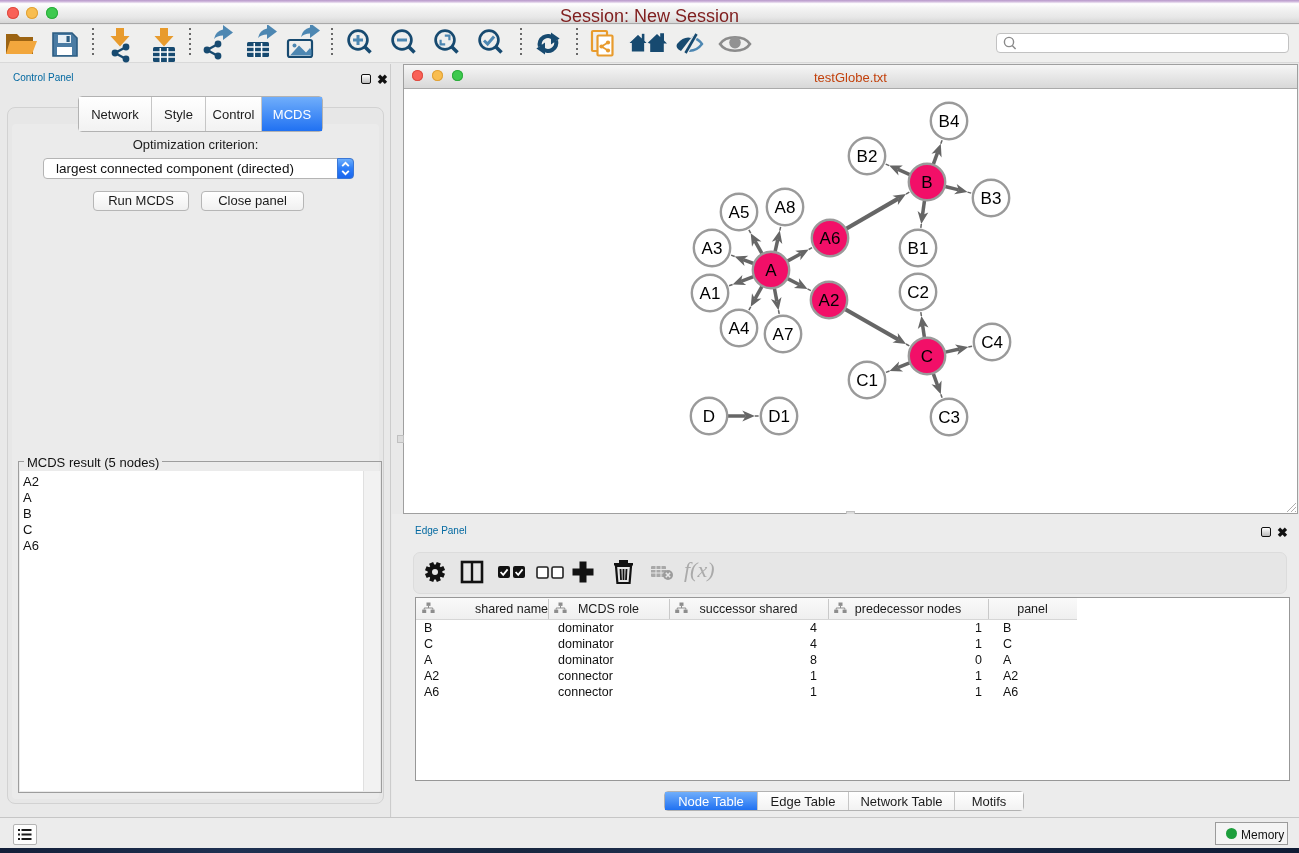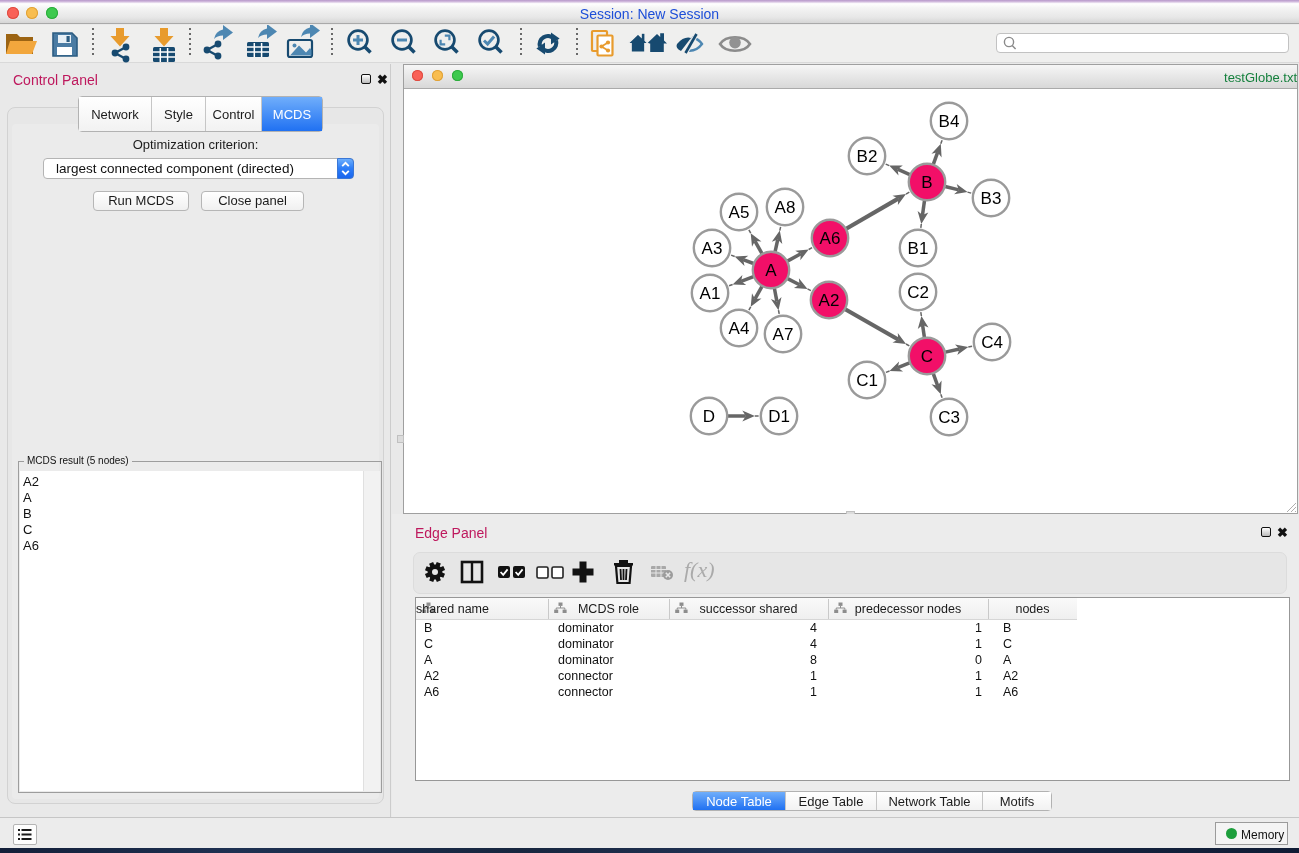--- a/index.html
+++ b/index.html
@@ -1,22 +1,22 @@
 <!DOCTYPE html>
 <html><head><meta charset="utf-8">
 <style>
 *{margin:0;padding:0;box-sizing:border-box}
 html,body{width:1299px;height:853px;overflow:hidden}
 body{font-family:"Liberation Sans",sans-serif;background:#e9e9e9;position:relative}
 .abs{position:absolute}
 svg{display:block}
-.ttext{width:100%;text-align:center;top:6px;font-size:14px;color:#1d4ed8}
+.ttext{width:100%;text-align:center;top:6px;font-size:18px;color:#7f1d1d}
 .tl{border-radius:50%;width:12px;height:12px;top:7px;position:absolute}
 .vsep{top:28px;height:30px;width:2px;position:absolute;background-image:repeating-linear-gradient(#696969 0 2px,transparent 2px 5px)}
-.ptitle{font-size:14px;color:#be185d}
+.ptitle{font-size:10px;color:#0369a1}
 .seg{position:absolute;display:flex;border:1px solid #b2b2b2;border-radius:4px;background:#fff}
 .seg>div{font-size:13px;color:#1c1c1c;border-right:1px solid #c6c6c6;background:linear-gradient(#ffffff,#f2f2f2);display:flex;align-items:center;justify-content:center}
 .seg>div:last-child{border-right:none}
 .seg>div.sel{background:linear-gradient(#70aefb,#2071f2);color:#fff}
 .btn{position:absolute;background:linear-gradient(#ffffff,#f0f0f0);border:1px solid #b6b6b6;border-radius:4px;font-size:13px;color:#1c1c1c;text-align:center}
 .thead{font-size:12.5px;color:#1a1a1a;position:absolute}
 .trow{font-size:12.5px;color:#111;position:absolute}
 .flt{width:10px;height:10px;border:1.5px solid #111;border-radius:2px;background:linear-gradient(#fff,#bbb);position:absolute}
 .xbt{position:absolute;font-size:13px;font-weight:bold;color:#111}
 </style></head>
@@ -152,33 +152,33 @@
 <div class="abs" style="left:43px;top:158px;width:311px;height:21px;background:#fff;border:1px solid #b4b4b4;border-radius:4px"></div>
 <div class="abs" style="left:56px;top:161px;font-size:13.5px;color:#111">largest connected component (directed)</div>
 <div class="abs" style="left:337px;top:158px;width:17px;height:21px;background:linear-gradient(#6caefc,#2e7ef7 48%,#1a66ee);border:1px solid #3a77d6;border-radius:0 4px 4px 0"></div>
 <svg class="abs" style="left:339px;top:161px" width="13" height="15" viewBox="0 0 13 15">
     <path d="M3.2,5.2 l3.3,-3.4 3.3,3.4" fill="none" stroke="#fff" stroke-width="1.8"></path>
     <path d="M3.2,9.8 l3.3,3.4 3.3,-3.4" fill="none" stroke="#fff" stroke-width="1.8"></path>
   </svg>
 <div class="btn" style="left:93px;top:191px;width:96px;height:20px;line-height:18px">Run MCDS</div>
 <div class="btn" style="left:201px;top:191px;width:103px;height:20px;line-height:18px">Close panel</div>
 <div class="abs" style="left:18px;top:461px;width:364px;height:332px;border:1px solid #9d9d9d"></div>
-<div class="abs" style="left:24px;top:455px;background:#ebebeb;padding:0 3px;font-size:10px;color:#111">MCDS result (5 nodes)</div>
+<div class="abs" style="left:24px;top:455px;background:#ebebeb;padding:0 3px;font-size:13px;color:#111">MCDS result (5 nodes)</div>
 <div class="abs" style="left:20px;top:471px;width:360px;height:320px;background:#fff"></div>
 <div class="abs" style="left:363px;top:471px;width:17px;height:320px;background:#f2f2f2;border-left:1px solid #e0e0e0"></div>
 <div class="abs" style="left:23px;top:474px;font-size:13px;color:#111">
     <div style="height:16px;line-height:16px">A2</div>
     <div style="height:16px;line-height:16px">A</div>
     <div style="height:16px;line-height:16px">B</div>
     <div style="height:16px;line-height:16px">C</div>
     <div style="height:16px;line-height:16px">A6</div>
   </div>
 <div class="abs" style="left:403px;top:64px;width:895px;height:450px;background:#fff;border:1px solid #9f9f9f"></div>
 <div class="abs" style="left:404px;top:65px;width:893px;height:24px;background:linear-gradient(#f6f6f6,#d8d8d8);border-bottom:1px solid #aaaaaa"></div>
-<div class="abs" style="left:404px;top:70px;width:893px;text-align:right;font-size:13px;color:#15803d">testGlobe.txt</div>
+<div class="abs" style="left:404px;top:70px;width:893px;text-align:center;font-size:13px;color:#c2410c">testGlobe.txt</div>
 <div class="tl" style="left:412px;top:70px;width:11px;height:11px;background:#f96157;box-shadow:inset 0 0 0 1px #dd4b41"></div>
 <div class="tl" style="left:432px;top:70px;width:11px;height:11px;background:#f8bd4f;box-shadow:inset 0 0 0 1px #dfa138"></div>
 <div class="tl" style="left:452px;top:70px;width:11px;height:11px;background:#3dc94e;box-shadow:inset 0 0 0 1px #2cab3c"></div>
 <svg class="abs" style="left:1284px;top:500px" width="13" height="13" viewBox="0 0 13 13">
     <g stroke="#aeaeae" stroke-width="1">
       <line x1="3" y1="12" x2="12" y2="3"></line>
       <line x1="7" y1="12" x2="12" y2="7"></line>
       <line x1="11" y1="12" x2="12" y2="11"></line>
     </g>
   </svg>
@@ -332,21 +332,21 @@
       <g fill="#8d8d8d">
         <rect x="4.5" y="0.5" width="4" height="3.4"></rect>
         <rect x="0.2" y="7.6" width="4" height="3.4"></rect>
         <rect x="8.6" y="7.6" width="4" height="3.4"></rect>
       </g>
       <g stroke="#8d8d8d" stroke-width="1">
         <path d="M6.5,4 v2 M2.2,7.6 v-1.6 h8.6 v1.6" fill="none"></path>
       </g>
     </svg>
   </div>
-<div class="thead" style="left:416px;top:602px;width:132px;text-align:left">shared name</div>
+<div class="thead" style="left:416px;top:602px;width:132px;text-align:right">shared name</div>
 <div class="abs" style="left:669px;top:599px;width:1px;height:20px;background:#c9c9c9"></div>
 <div class="thead" style="left:554px;top:602px">
     <svg width="13" height="12" viewBox="0 0 13 12" style="vertical-align:-1px">
       <g fill="#8d8d8d">
         <rect x="4.5" y="0.5" width="4" height="3.4"></rect>
         <rect x="0.2" y="7.6" width="4" height="3.4"></rect>
         <rect x="8.6" y="7.6" width="4" height="3.4"></rect>
       </g>
       <g stroke="#8d8d8d" stroke-width="1">
         <path d="M6.5,4 v2 M2.2,7.6 v-1.6 h8.6 v1.6" fill="none"></path>
@@ -375,21 +375,21 @@
         <rect x="4.5" y="0.5" width="4" height="3.4"></rect>
         <rect x="0.2" y="7.6" width="4" height="3.4"></rect>
         <rect x="8.6" y="7.6" width="4" height="3.4"></rect>
       </g>
       <g stroke="#8d8d8d" stroke-width="1">
         <path d="M6.5,4 v2 M2.2,7.6 v-1.6 h8.6 v1.6" fill="none"></path>
       </g>
     </svg>
   </div>
 <div class="thead" style="left:828px;top:602px;width:160px;text-align:center">predecessor nodes</div>
-<div class="thead" style="left:988px;top:602px;width:89px;text-align:center">nodes</div>
+<div class="thead" style="left:988px;top:602px;width:89px;text-align:center">panel</div>
 <div class="trow" style="left:424px;top:621px">B</div>
 <div class="trow" style="left:558px;top:621px">dominator</div>
 <div class="trow" style="left:669px;top:621px;width:148px;text-align:right">4</div>
 <div class="trow" style="left:828px;top:621px;width:154px;text-align:right">1</div>
 <div class="trow" style="left:1003px;top:621px">B</div>
 <div class="trow" style="left:424px;top:637px">C</div>
 <div class="trow" style="left:558px;top:637px">dominator</div>
 <div class="trow" style="left:669px;top:637px;width:148px;text-align:right">4</div>
 <div class="trow" style="left:828px;top:637px;width:154px;text-align:right">1</div>
 <div class="trow" style="left:1003px;top:637px">C</div>
@@ -401,21 +401,21 @@
 <div class="trow" style="left:424px;top:669px">A2</div>
 <div class="trow" style="left:558px;top:669px">connector</div>
 <div class="trow" style="left:669px;top:669px;width:148px;text-align:right">1</div>
 <div class="trow" style="left:828px;top:669px;width:154px;text-align:right">1</div>
 <div class="trow" style="left:1003px;top:669px">A2</div>
 <div class="trow" style="left:424px;top:685px">A6</div>
 <div class="trow" style="left:558px;top:685px">connector</div>
 <div class="trow" style="left:669px;top:685px;width:148px;text-align:right">1</div>
 <div class="trow" style="left:828px;top:685px;width:154px;text-align:right">1</div>
 <div class="trow" style="left:1003px;top:685px">A6</div>
-<div class="seg" style="left:692px;top:791px;height:20px">
+<div class="seg" style="left:664px;top:791px;height:20px">
 <div class="sel" style="width:93px">Node Table</div>
     <div style="width:91px">Edge Table</div>
     <div style="width:106px">Network Table</div>
     <div style="width:68px">Motifs</div>
   </div>
 <div class="abs" style="left:0;top:817px;width:1299px;height:31px;background:#ececec;border-top:1px solid #c6c6c6"></div>
 <div class="abs" style="left:13px;top:824px;width:24px;height:21px;background:#fdfdfd;border:1px solid #b4b4b4;border-radius:2px"></div>
 <svg class="abs" style="left:18px;top:829px" width="14" height="11" viewBox="0 0 14 11">
     <g fill="#1a1a1a">
       <rect x="0" y="0" width="2" height="2"></rect>

